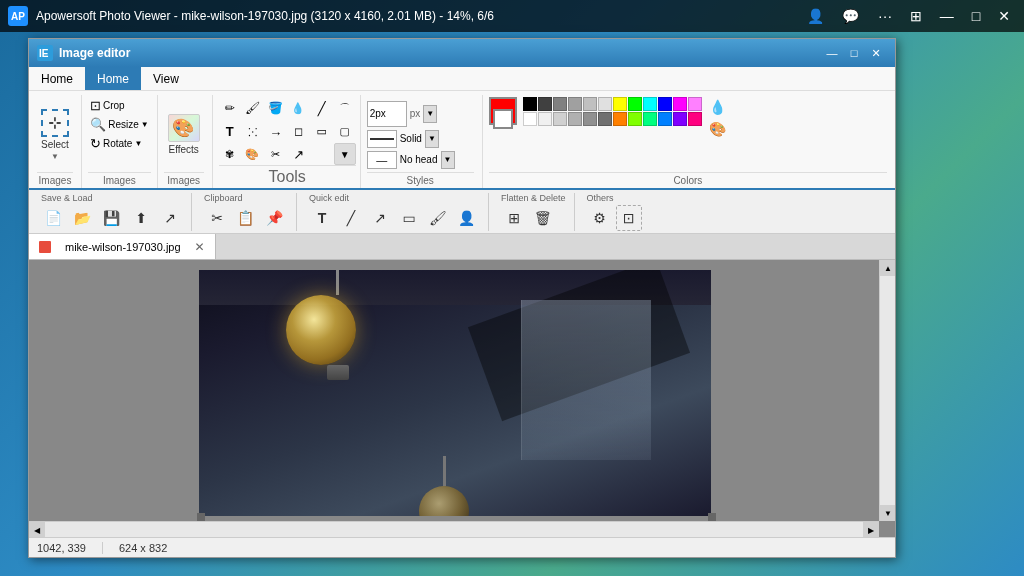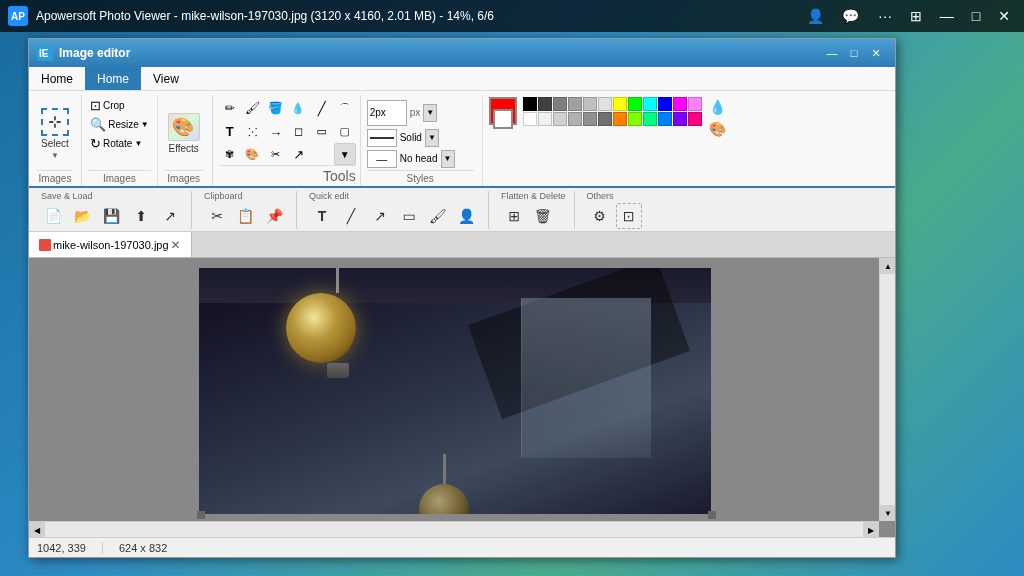--- a/index.html
+++ b/index.html
@@ -80,21 +80,21 @@
       width: 26px; height: 26px; display: flex; align-items: center; justify-content: center;
       cursor: pointer; border-radius: 2px; font-size: 14px; color: #333;
     }
 
     
     .tab-bar {
       background: #d8d8d8; display: flex; align-items: center;
       border-bottom: 1px solid #bbb; height: 26px;
     }
     .tab {
-      display: flex; align-items: center; gap: 2px; padding: 0 10px;
+      display: flex; align-items: center; gap: 14px; padding: 0 10px;
       background: #f0f0f0; border-right: 1px solid #bbb; height: 100%; font-size: 11px;
       cursor: pointer;
     }
     .tab.active { background: white; }
     .tab-icon { width: 12px; height: 12px; background: #e74c3c; border-radius: 1px; }
     .tab-close { font-size: 12px; color: #666; cursor: pointer; }
 
     
     .statusbar {
       background: #f0f0f0; border-top: 1px solid #ccc;
@@ -206,21 +206,21 @@
           <div class="ribbon-btn-small" title="Rectangle" style="font-size:11px;">▭</div>
           <div class="ribbon-btn-small" title="Rounded rect" style="font-size:11px;">▢</div>
 
           <div class="ribbon-btn-small" style="font-size:11px;">✾</div>
           <div class="ribbon-btn-small" style="font-size:11px;">🎨</div>
           <div class="ribbon-btn-small" style="font-size:11px;">✂</div>
           <div class="ribbon-btn-small" style="font-size:13px;">↗</div>
           <div></div>
           <div class="ribbon-btn-small" style="font-size:10px;background:#ddd;border:1px solid #ccc;">▼</div>
         </div>
-        <div style="font-size:14px;color:#666;text-align:right;border-top:1px solid #ddd;padding:2px 0;">Tools</div>
+        <div style="font-size:16px;color:#666;text-align:center;border-top:1px solid #ddd;padding:2px 0;">Tools</div>
       </div>
 
       <div style="display:flex;flex-direction:column;border-right:1px solid #ddd;padding:2px 8px 0 4px;min-width:120px;">
         <div style="flex:1;display:flex;flex-direction:column;gap:3px;justify-content:center;">
           <div style="display:flex;align-items:center;gap:3px;">
             <input type="text" class="style-input" style="width: 40px; height: 26px; border: 1px solid rgb(170, 170, 170); font-size: 10px; padding: 0px 2px;" value="2px">
             <span style="font-size:10px;color:#666;">px</span>
             <div style="width:14px;height:18px;background:#ddd;border:1px solid #aaa;display:flex;align-items:center;justify-content:center;font-size:8px;cursor:pointer;">▼</div>
           </div>
           <div style="display:flex;align-items:center;gap:3px;">
@@ -278,20 +278,21 @@
               <div style="width:14px;height:14px;background:#8000ff;border:1px solid rgba(0,0,0,0.2);cursor:pointer;"></div>
               <div style="width:14px;height:14px;background:#ff0080;border:1px solid rgba(0,0,0,0.2);cursor:pointer;"></div>
             </div>
           </div>
 
           <div style="display:flex;flex-direction:column;gap:2px;">
             <div style="width:20px;height:20px;display:flex;align-items:center;justify-content:center;font-size:14px;cursor:pointer;">💧</div>
             <div style="width:20px;height:20px;display:flex;align-items:center;justify-content:center;font-size:14px;cursor:pointer;">🎨</div>
           </div>
         </div>
+        <div style="font-size:10px;color:#666;text-align:center;border-top:1px solid #ddd;padding:2px 0;">Colors</div>
       </div>
 
     </div>
   </div>
 
   <div class="toolbar2">
 
     <div class="toolbar-section">
       <span class="toolbar-section-label">Save &amp; Load</span>
       <div class="toolbar-section-btns">

